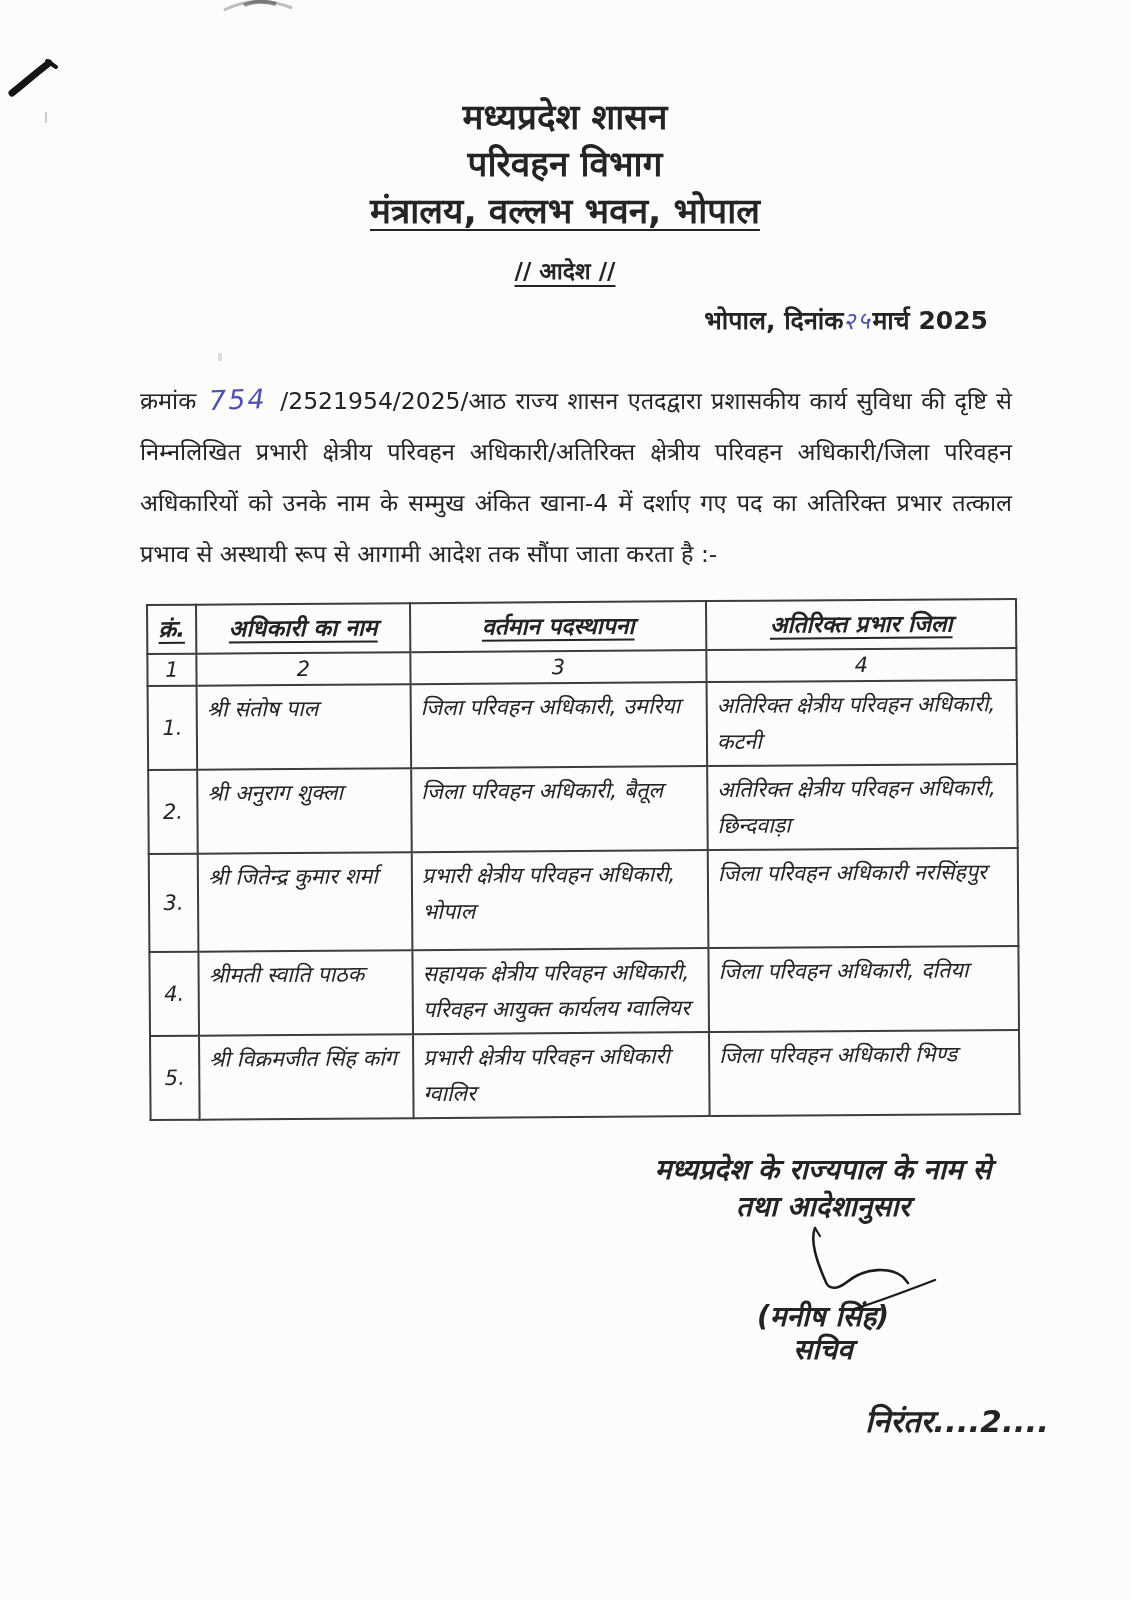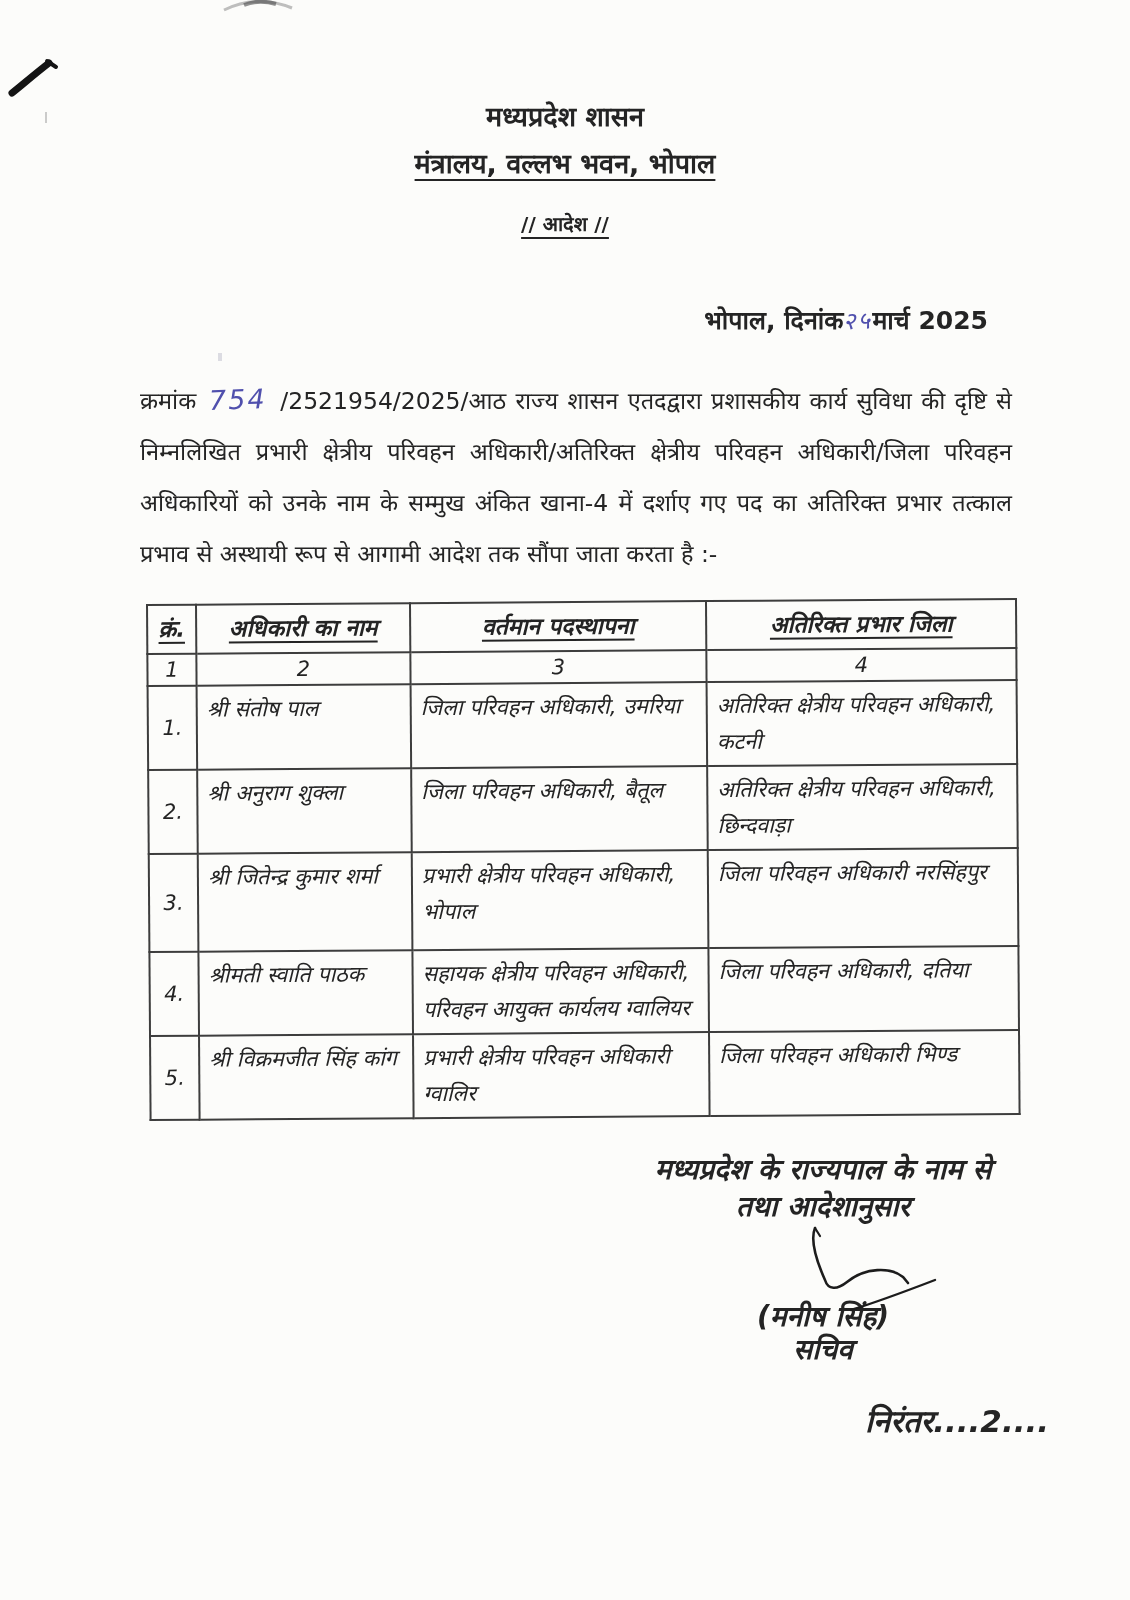--- a/index.html
+++ b/index.html
@@ -13,27 +13,27 @@
     overflow: hidden;
   }
 
   
   .doc-header {
     position: absolute;
     top: 102px; left: 0; width: 100%;
     text-align: center;
     font-weight: 700;
   }
-  .h-line { font-size: 27px; line-height: 30px; margin-bottom: 17px; }
+  .h-line { font-size: 35px; line-height: 30px; margin-bottom: 17px; }
   .u-line {
     text-decoration: underline;
     text-decoration-thickness: 2px;
     text-underline-offset: 6px;
   }
-  .order-title { margin-top: 30px; font-size: 20px; }
+  .order-title { margin-top: 30px; font-size: 23px; }
 
   
   .date-line {
     position: absolute;
     top: 302px; right: 142px;
     font-size: 25px; font-weight: 600;
     white-space: nowrap;
   }
 
   
@@ -168,20 +168,21 @@
   </svg>
   <svg class="smudge" width="72" height="14" viewBox="0 0 72 14">
     <path d="M 2 10 Q 36 -6 70 8" stroke="#8a8a8a" stroke-width="3" fill="none" opacity="0.55"></path>
     <path d="M 22 5 Q 37 -1 54 4" stroke="#4a4a4a" stroke-width="4" fill="none" opacity="0.6"></path>
   </svg>
   <div class="faint-tick"></div>
   <div class="faint-dot"></div>
 
   <div class="doc-header">
     <div class="h-line">मध्यप्रदेश शासन</div>
+    <div class="h-line">परिवहन विभाग</div>
     <div class="h-line u-line">मंत्रालय, वल्लभ भवन, भोपाल</div>
     <div class="h-line u-line order-title">// आदेश //</div>
   </div>
 
   <div class="date-line"><span>भोपाल, दिनांक</span><span class="hw hw-date">२५</span><span>मार्च 2025</span></div>
 
   <p class="body-para"><span>क्रमांक </span><span class="hw hw-num">754</span><span> /2521954/2025/आठ राज्य शासन एतदद्वारा प्रशासकीय कार्य सुविधा की दृष्टि से निम्नलिखित प्रभारी क्षेत्रीय परिवहन अधिकारी/अतिरिक्त क्षेत्रीय परिवहन अधिकारी/जिला परिवहन अधिकारियों को उनके नाम के सम्मुख अंकित खाना-4 में दर्शाए गए पद का अतिरिक्त प्रभार तत्काल प्रभाव से अस्थायी रूप से आगामी आदेश तक सौंपा जाता करता है :-</span></p>
 
   <div class="lower-flow">
 

